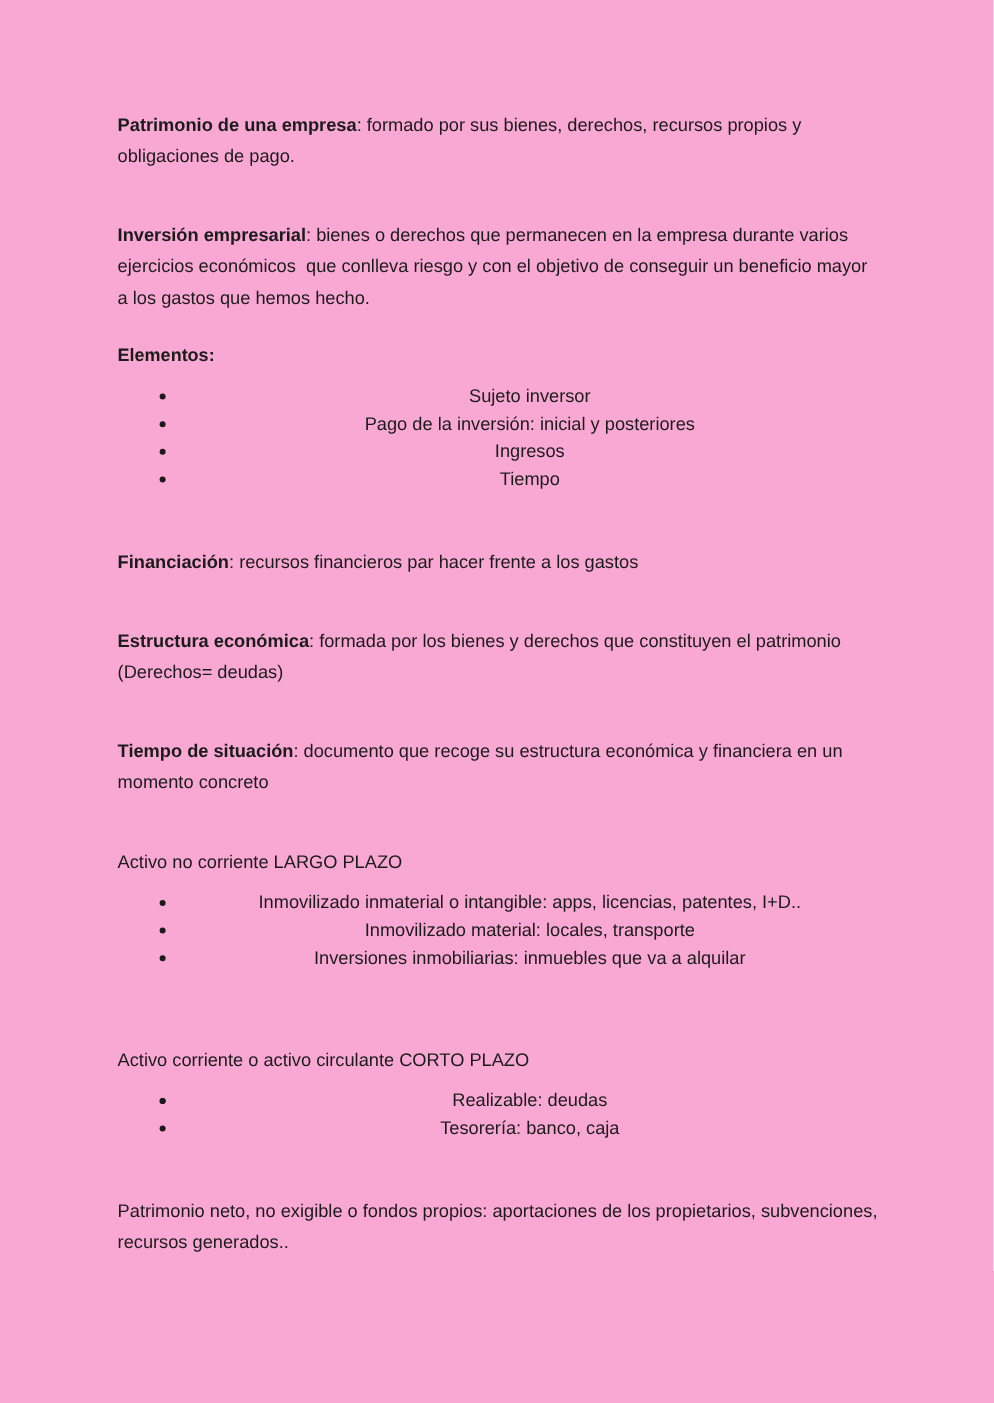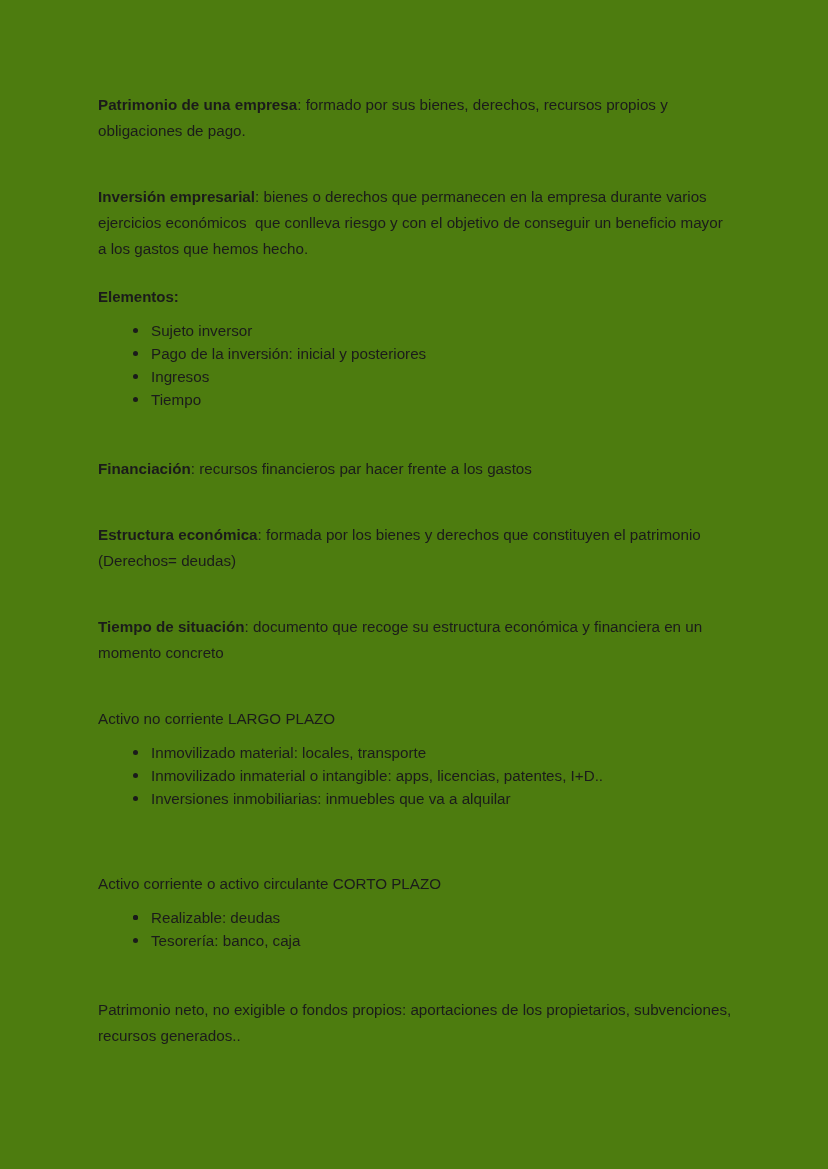--- a/index.html
+++ b/index.html
@@ -4,21 +4,21 @@
 <style>
   html, body {
     margin: 0;
     padding: 0;
     background: #ffffff;
   }
   .page {
     position: relative;
     width: 828px;
     height: 1169px;
-    background: #4d7c0f;
+    background: #f9a8d4;
     overflow: hidden;
     font-family: "Liberation Sans", sans-serif;
     color: #1b1b1b;
   }
   .content {
     position: absolute;
     left: 98px;
     top: 92px;
     width: 634px;
   }
@@ -42,20 +42,21 @@
     line-height: 26px;
     font-weight: 700;
     margin: 0;
     margin-top: 22px;
   }
   .bullets {
     list-style: none;
     margin: 0;
     padding: 0;
     margin-top: 9px;
+    text-align: center;
   }
   .bullets li {
     position: relative;
     padding-left: 53px;
     font-size: 15.2px;
     line-height: 23px;
     margin: 0;
   }
   .bullets li .dot {
     position: absolute;
@@ -98,22 +99,22 @@
 
     <p class="para"><b>Estructura económica</b><span>: formada por los bienes y derechos que constituyen el patrimonio</span></p>
 
     <p class="para tight"><span>(Derechos= deudas)</span></p>
 
     <p class="para"><b>Tiempo de situación</b><span>: documento que recoge su estructura económica y financiera en un momento concreto</span></p>
 
     <p class="para"><span>Activo no corriente LARGO PLAZO</span></p>
 
     <ul class="bullets">
+      <li><span class="dot"></span><span>Inmovilizado inmaterial o intangible: apps, licencias, patentes, I+D..</span></li>
       <li><span class="dot"></span><span>Inmovilizado material: locales, transporte</span></li>
-      <li><span class="dot"></span><span>Inmovilizado inmaterial o intangible: apps, licencias, patentes, I+D..</span></li>
       <li><span class="dot"></span><span>Inversiones inmobiliarias: inmuebles que va a alquilar</span></li>
     </ul>
 
     <div class="gap-xl"></div>
 
     <p class="para tight"><span>Activo corriente o activo circulante CORTO PLAZO</span></p>
 
     <ul class="bullets">
       <li><span class="dot"></span></li>
       <li><span class="dot"></span><span>Realizable: deudas</span></li>

